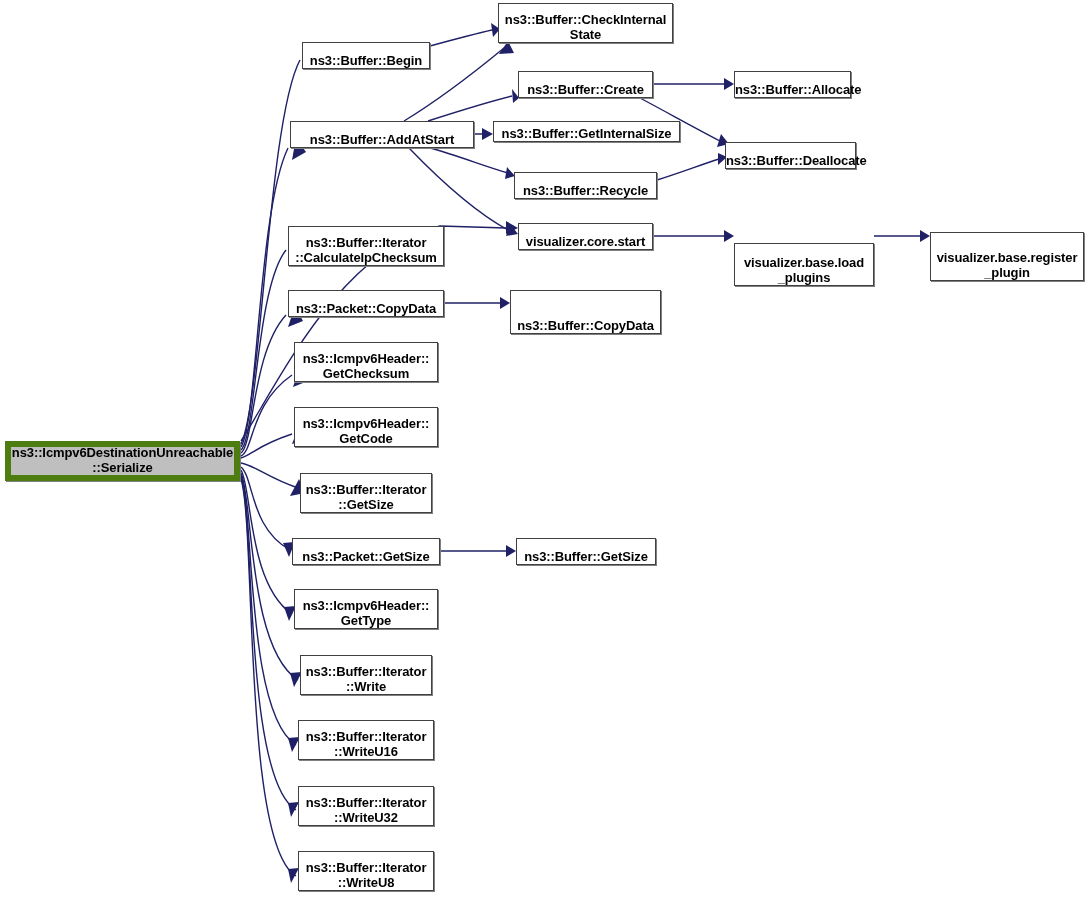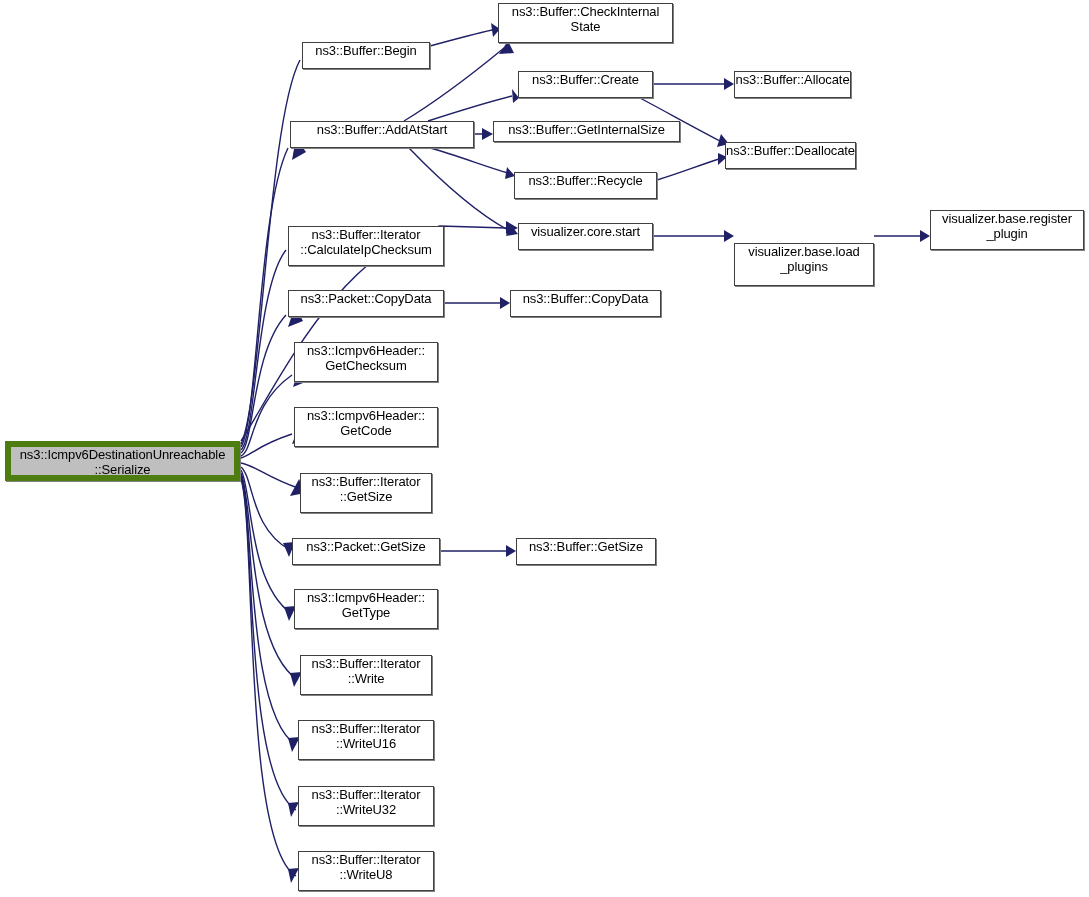--- a/index.html
+++ b/index.html
@@ -15,26 +15,27 @@
   #edges{position:absolute;left:0;top:0;width:1089px;height:897px;}
   .node{
     position:absolute;
     box-sizing:border-box;
     border:1px solid #404040;
     background:#ffffff;
     color:#000000;
     font-size:13px;
     line-height:15px;
     display:flex;
-    align-items:flex-start;
+    align-items:flex-end;
     justify-content:center;
     text-align:center;
     white-space:pre-line;
     letter-spacing:-0.1px;
     box-shadow:1px 1px 0 0 #808080;
+    font-weight:bold;
   }
   .node.root{
     background:#bfbfbf;
     border:6px solid #4d7c0f;
   }
   .node .lbl{display:block;width:100%;padding:0 3px;}
 </style>
 </head>
 <body>
 
@@ -118,21 +119,21 @@
     <div class="node" style="left: 298px; top: 786px; width: 136px; height: 40px;"><span class="lbl">ns3::Buffer::Iterator
 ::WriteU32</span></div>
     <div class="node" style="left: 298px; top: 851px; width: 136px; height: 40px;"><span class="lbl">ns3::Buffer::Iterator
 ::WriteU8</span></div>
     <div class="node" style="left: 498px; top: 3px; width: 175px; height: 40px;"><span class="lbl">ns3::Buffer::CheckInternal
 State</span></div>
     <div class="node" style="left: 518px; top: 71px; width: 135px; height: 27px;"><span class="lbl">ns3::Buffer::Create</span></div>
     <div class="node" style="left: 493px; top: 121px; width: 187px; height: 21px;"><span class="lbl">ns3::Buffer::GetInternalSize</span></div>
     <div class="node" style="left: 514px; top: 172px; width: 143px; height: 27px;"><span class="lbl">ns3::Buffer::Recycle</span></div>
     <div class="node" style="left: 518px; top: 223px; width: 135px; height: 27px;"><span class="lbl">visualizer.core.start</span></div>
-    <div class="node" style="left: 510px; top: 290px; width: 151px; height: 27px;"><span class="lbl">ns3::Buffer::CopyData</span></div>
+    <div class="node" style="left: 510px; top: 290px; width: 151px; height: 44px;"><span class="lbl">ns3::Buffer::CopyData</span></div>
     <div class="node" style="left: 516px; top: 538px; width: 140px; height: 27px;"><span class="lbl">ns3::Buffer::GetSize</span></div>
     <div class="node" style="left: 734px; top: 71px; width: 117px; height: 27px;"><span class="lbl">ns3::Buffer::Allocate</span></div>
     <div class="node" style="left: 725px; top: 142px; width: 131px; height: 27px;"><span class="lbl">ns3::Buffer::Deallocate</span></div>
     <div class="node" style="left: 734px; top: 215px; width: 140px; height: 43px; margin-top: 28px;"><span class="lbl">visualizer.base.load
 _plugins</span></div>
-    <div class="node" style="left: 930px; top: 210px; width: 154px; height: 40px;"><span class="lbl">visualizer.base.register
+    <div class="node" style="left: 930px; top: 232px; width: 154px; height: 49px;"><span class="lbl">visualizer.base.register
 _plugin</span></div>
   </div>
 
 </body></html>

